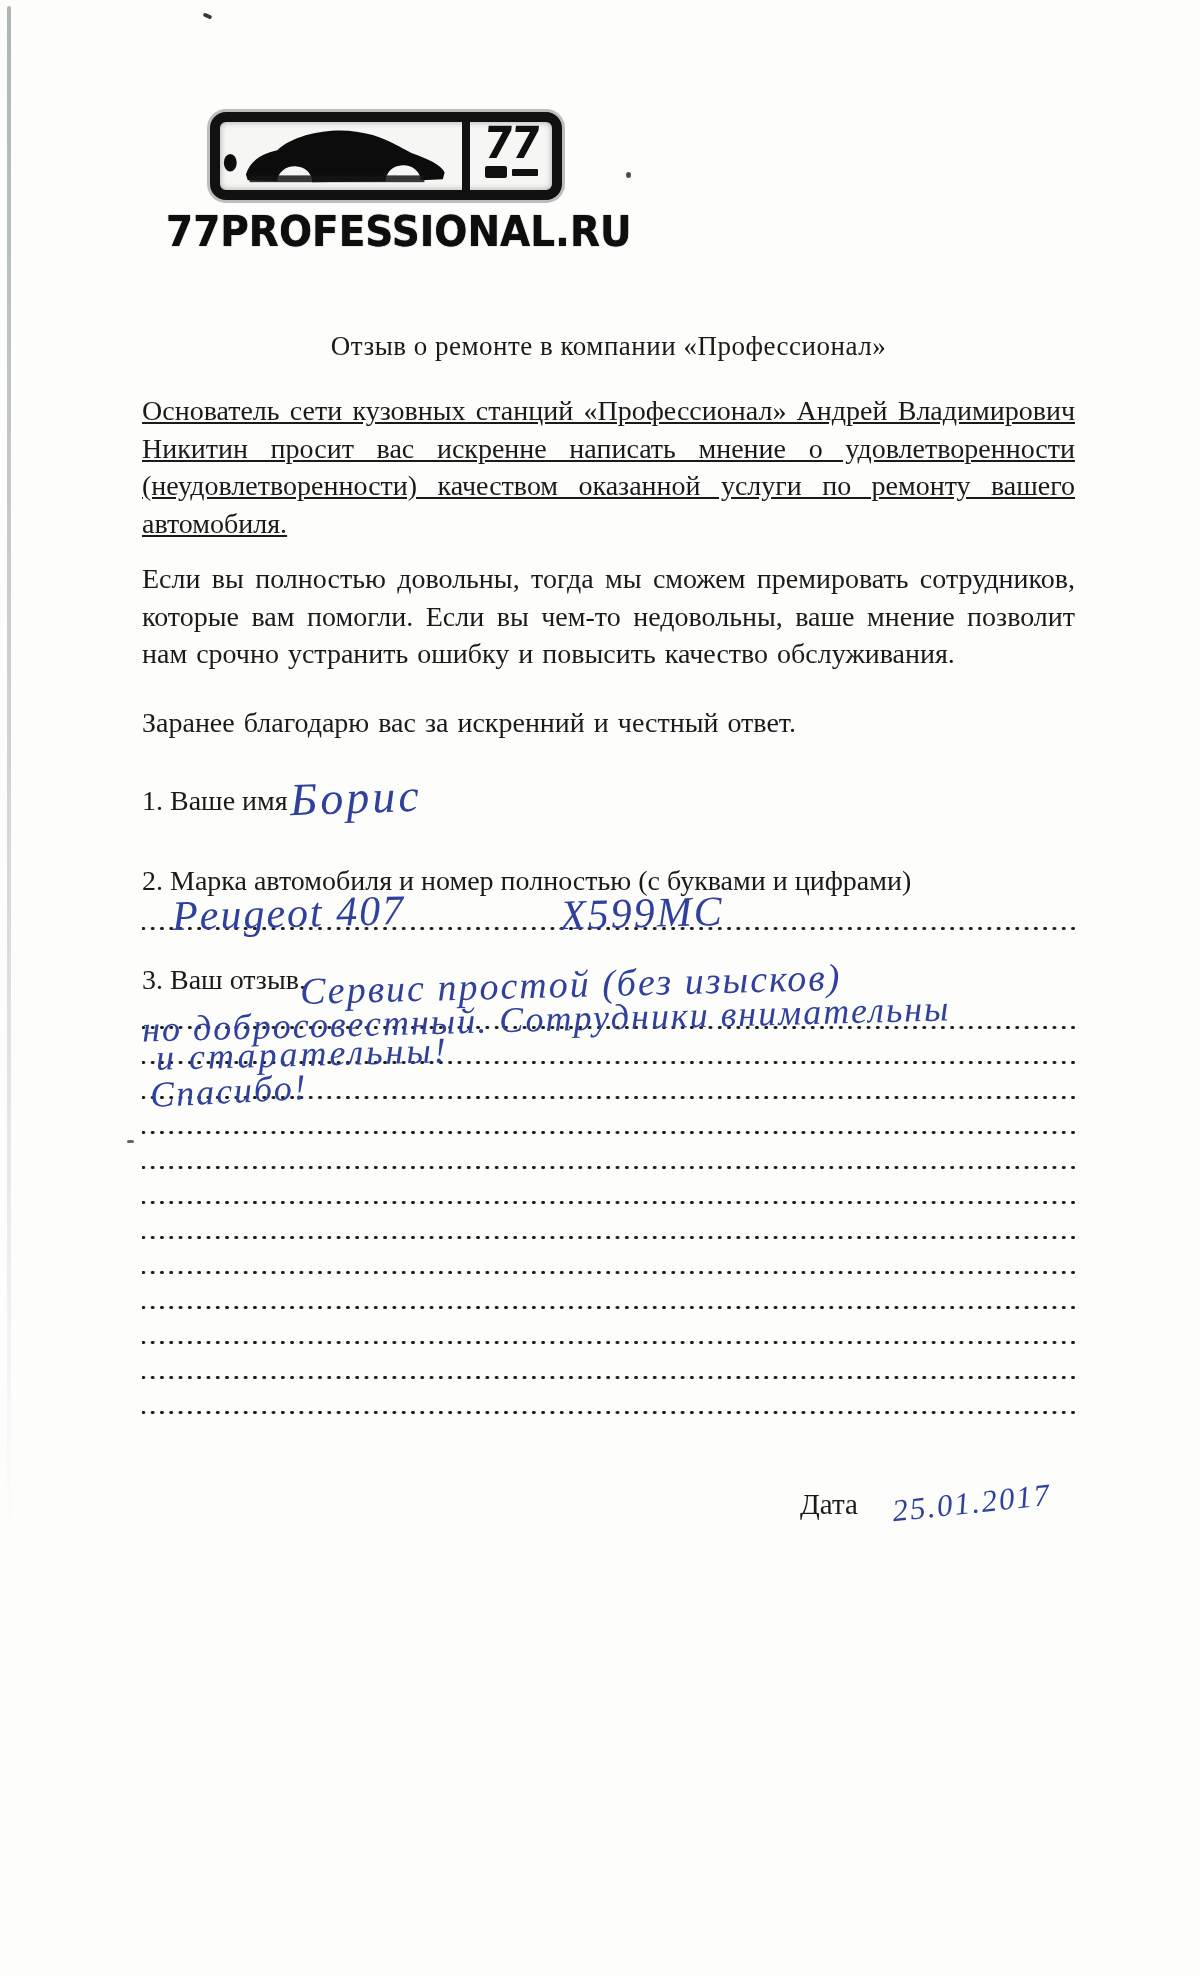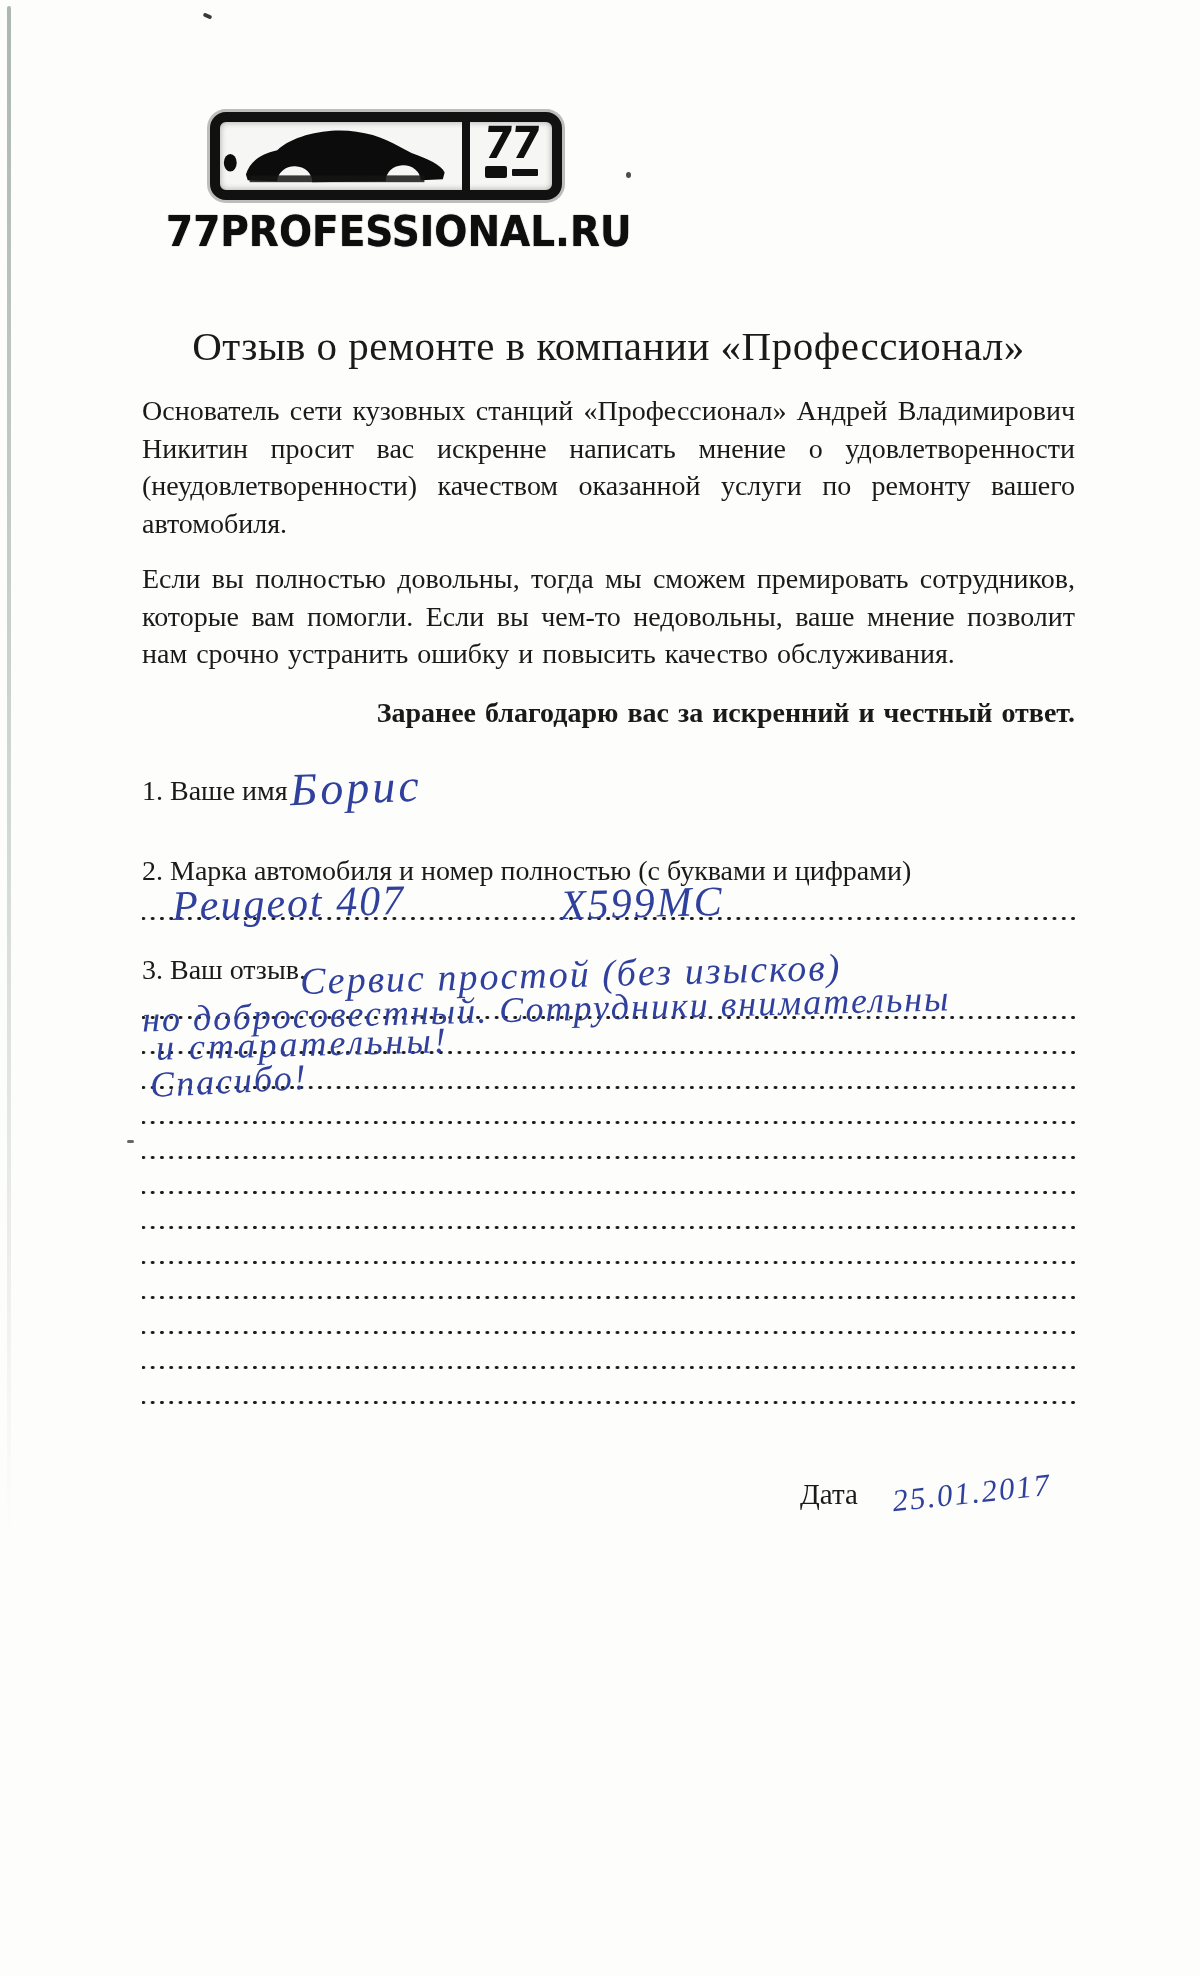--- a/index.html
+++ b/index.html
@@ -49,30 +49,30 @@
     margin-top:9px;
     font-family:"DejaVu Sans", sans-serif;font-weight:900;
     font-size:39px;line-height:42px;letter-spacing:0px;color:#0e0e0e;
     transform:scaleY(1.08);transform-origin:left top;white-space:nowrap;
     text-shadow:0 0 1px #222;
   }
 
   
   .title{
     margin:70px 0 0 0;
-    font-size:41px;font-weight:400;line-height:50px;
+    font-size:27px;font-weight:400;line-height:50px;
     text-align:center;letter-spacing:.5px;white-space:nowrap;
   }
   .para{
     margin:20px 0 0 0;font-size:28px;line-height:37.5px;
     text-align:justify;word-spacing:2px;
   }
-  .para.p1{margin-top:21px;}
+  .para.p1{margin-top:21px;text-decoration:underline;}
   .para.p2{margin-top:18px;}
-  .para.p3{margin-top:21px;text-align:right;font-weight:bold;}
+  .para.p3{margin-top:31px;text-align:left;}
 
   
   .qrow{
     position:relative;display:flex;align-items:center;
     font-size:28px;line-height:38px;height:40px;margin-top:0;
   }
   .qrow .qlabel{white-space:nowrap;}
   .dots{
     flex:1 1 auto;margin-left:7px;
     background-image:radial-gradient(circle,#1c1c1c 1.55px,rgba(0,0,0,0) 1.95px);

